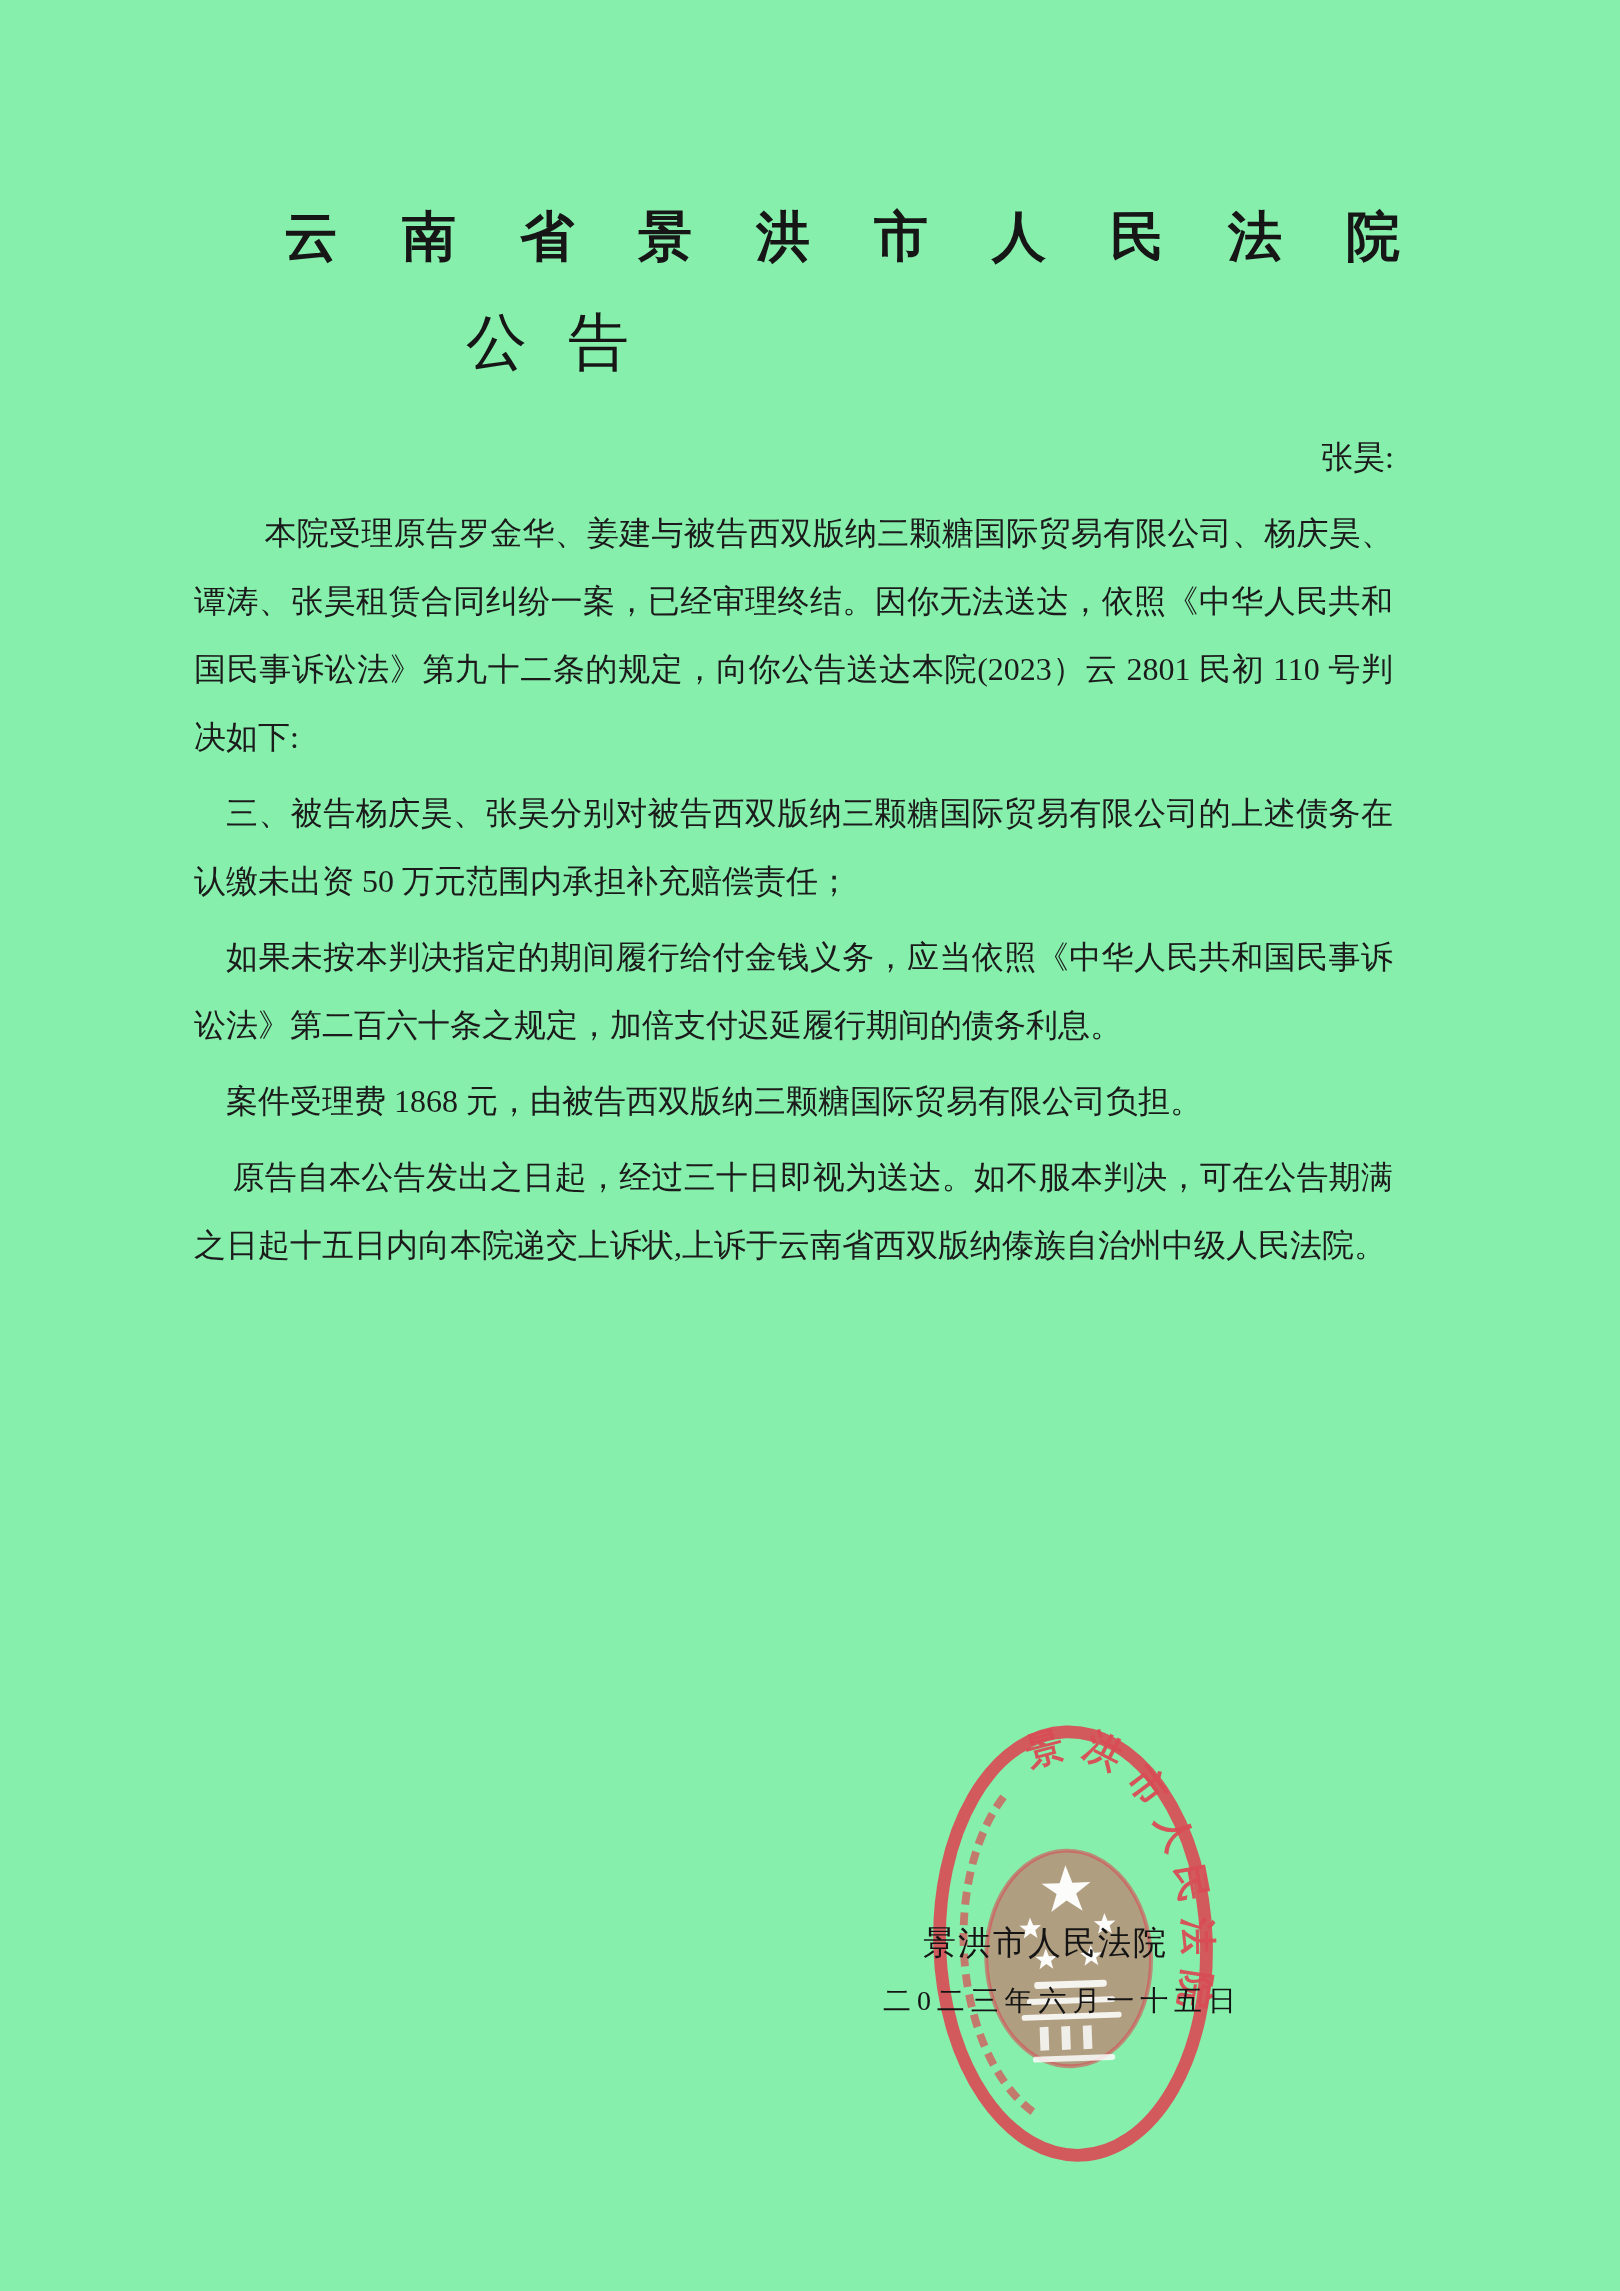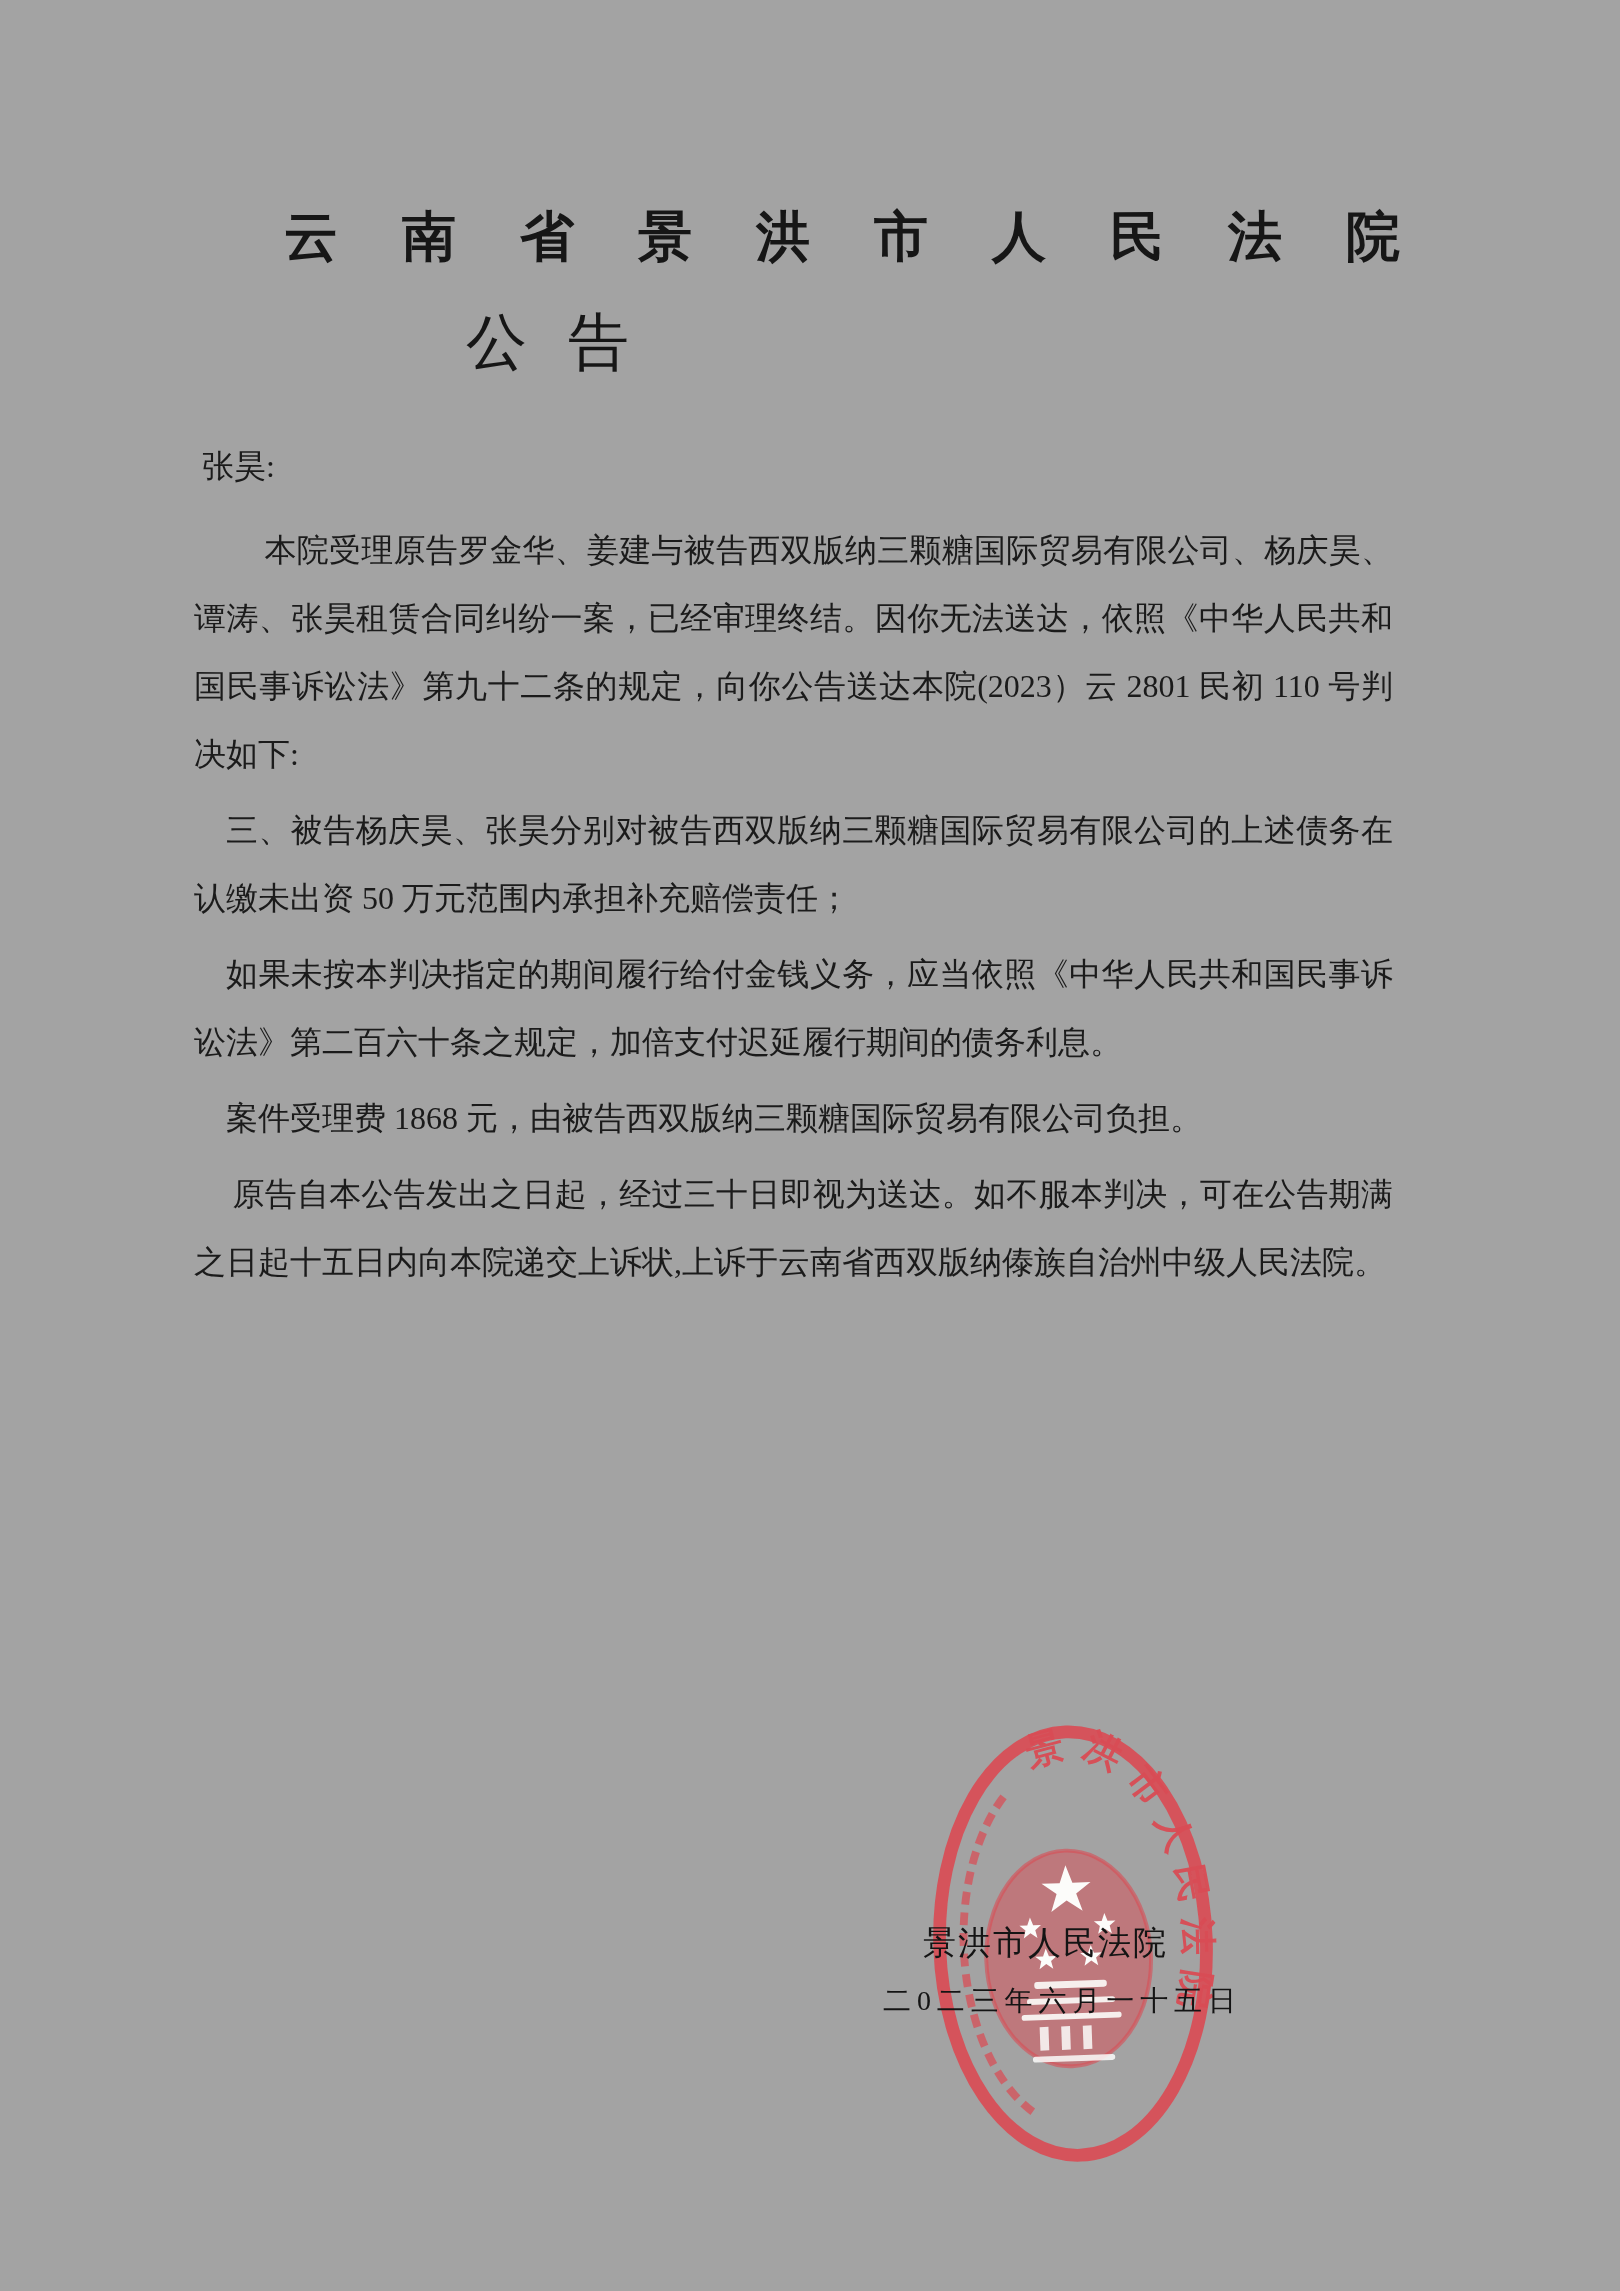--- a/index.html
+++ b/index.html
@@ -1,20 +1,20 @@
 <!DOCTYPE html>
 <html><head>
 <meta charset="utf-8">
 <style>
   html,body { margin:0; padding:0; background:#e8e8e8; }
   .page {
     position:relative;
     width:1620px; height:2292px;
     margin:0 auto;
-    background:#a3a3a3;
+    background:#86efac;
     font-family:"Liberation Serif","DejaVu Serif",serif;
     color:#1b1b1b;
     overflow:hidden;
   }
   .court-title {
     position:absolute; top:201px; left:0;
     width:1620px;
     margin:0;
     font-size:54px; font-weight:600;
     letter-spacing:64px; padding-left:64px;
@@ -30,21 +30,21 @@
     white-space:nowrap;
     color:#161616;
   }
   .body-text {
     position:absolute; top:416px; left:186px;
     width:1215px;
     font-size:32px;
     line-height:68px;
     z-index:2;
   }
-  .salutation { margin:16px; text-indent:0; }
+  .salutation { margin:7px; text-indent:0;text-align:right; }
   .para { margin:8px; text-align:justify; }
   .sig-court {
     position:absolute; top:1921px; left:923px;
     font-size:33px; letter-spacing:2px;
     color:#141414; z-index:3; white-space:nowrap;
   }
   .sig-date {
     position:absolute; top:1982px; left:883px;
     font-size:28px; letter-spacing:5.9px;
     color:#141414; z-index:3; white-space:nowrap;

